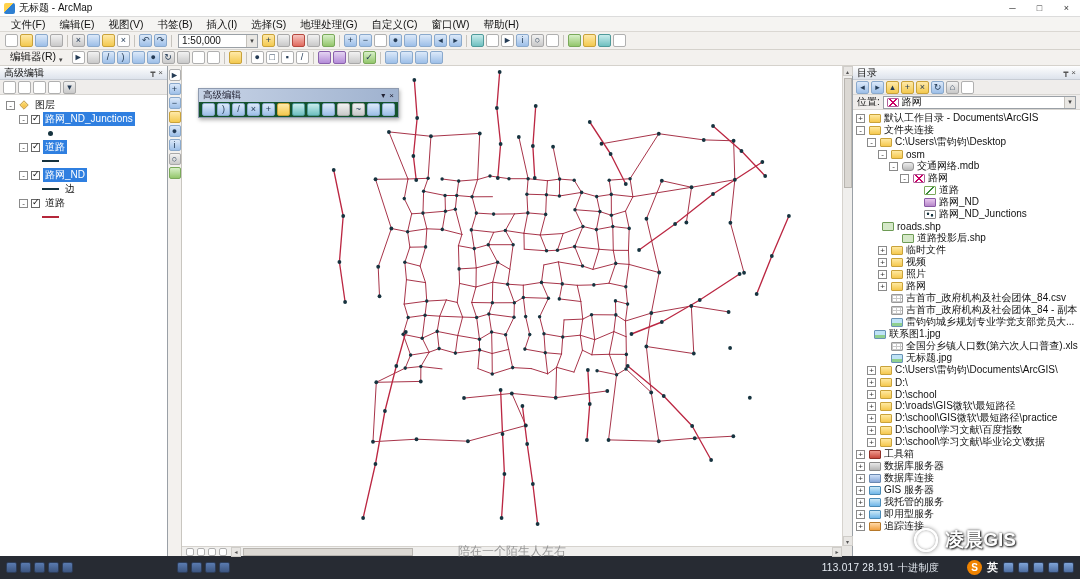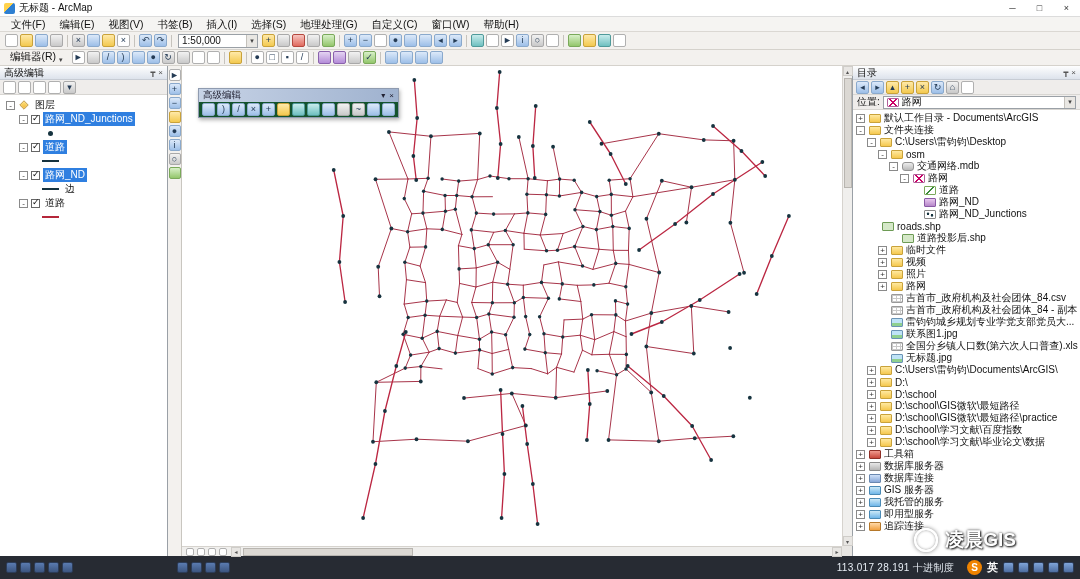--- a/index.html
+++ b/index.html
@@ -93,21 +93,21 @@
 .ci-image{background:linear-gradient(180deg,#bfe3f7 55%,#8fd08f 55%);border:1px solid #6a93b5}
 .ci-toolbox{background:linear-gradient(#f09a8e,#c8473a);border:1px solid #8f2f26}
 .ci-server{background:linear-gradient(#e8e8e8,#b5b5b5);border:1px solid #8a8a8a}
 .ci-dbconn{background:linear-gradient(#cfe0f7,#88a8d8);border:1px solid #6a88b0}
 .ci-service{background:linear-gradient(#cde9f7,#6fb6e8);border:1px solid #4a8ab5}
 .ci-trace{background:linear-gradient(#ffd9a8,#f0a040);border:1px solid #b5782a}
 
 .statusbar{height:23px;background:#272b33;display:flex;align-items:center;color:#cfd6e0;padding:0 6px}
 .sb-cluster{display:flex;gap:3px;align-items:center}
 .sb-ic{width:11px;height:11px;border-radius:2px;background:linear-gradient(#5a7bb0,#3c5580);border:1px solid #2c3c58}
-.sb-coords{margin-left:auto;margin-right:13px;font-size:10px;color:#e8eef5;letter-spacing:.3px}
+.sb-coords{margin-left:auto;margin-right:28px;font-size:10px;color:#e8eef5;letter-spacing:.3px}
 .ime{display:flex;align-items:center;gap:5px}
 .sogou{width:15px;height:15px;border-radius:50%;background:#f08300;color:#fff;font-weight:bold;font-size:10px;display:flex;align-items:center;justify-content:center}
 .lang{font-size:11px;color:#fff;font-weight:bold}
 #ime-icons{display:flex;gap:4px}
 #ime-icons .sb-ic{background:linear-gradient(#7fa4d8,#4d6da0)}
 
 .watermark{position:absolute;right:64px;bottom:26px;z-index:60;display:flex;align-items:center;gap:7px;pointer-events:none}
 .wm-logo{width:24px;height:24px;border-radius:50%;border:2.5px solid #fff;box-shadow:0 0 4px rgba(0,0,0,.5),inset 0 0 3px rgba(0,0,0,.4);position:relative}
 .wm-logo::after{content:"";position:absolute;left:4px;top:4px;width:7px;height:7px;border-radius:50%;background:#fff;box-shadow:6px 5px 0 -2px #fff}
 .wm-text{font-size:19px;font-weight:bold;color:#fff;text-shadow:0 0 3px rgba(0,0,0,.75),1px 1px 2px rgba(0,0,0,.85)}
@@ -842,20 +842,21 @@
             <span class="gicon c-teal"></span>
             <span class="gicon c-teal"></span>
             <span class="gicon c-blue"></span>
             <span class="gicon c-gray"></span>
             <span class="gicon c-gray">~</span>
             <span class="gicon c-blue"></span>
             <span class="gicon c-blue"></span>
           </div>
       </div>
     </div>
+    <div class="map-subtitle">陪在一个陌生人左右</div>
     <div class="vscroll">
       <div class="scroll-btn">▴</div>
       <div class="thumb-v"></div>
       <div class="scroll-btn" style="margin-top:auto">▾</div>
     </div>
     <div class="hscroll">
       <span class="view-toggles" id="view-toggles">
           <span class="gicon c-white"></span>
           <span class="gicon c-white"></span>
           <span class="gicon c-white"></span>
@@ -978,21 +979,21 @@
         <div class="cat-row" style="padding-left: 25px;">
           <span class="exp-spacer"></span>
           <span class="cicon ci-table"></span>
           <span class="cat-label">吉首市_政府机构及社会团体_84 - 副本</span>
         </div>
         <div class="cat-row" style="padding-left: 25px;">
           <span class="exp-spacer"></span>
           <span class="cicon ci-image"></span>
           <span class="cat-label">雷钧钧城乡规划专业学党支部党员大...</span>
         </div>
-        <div class="cat-row" style="padding-left: 25px; align-items: center;">
+        <div class="cat-row" style="padding-left: 8px; align-items: center;">
           <span class="exp-spacer"></span>
           <span class="cicon ci-image"></span>
           <span class="cat-label">联系图1.jpg</span>
         </div>
         <div class="cat-row" style="padding-left: 25px;">
           <span class="exp-spacer"></span>
           <span class="cicon ci-table"></span>
           <span class="cat-label">全国分乡镇人口数(第六次人口普查).xls</span>
         </div>
         <div class="cat-row" style="padding-left: 25px;">
@@ -1011,21 +1012,21 @@
           <span class="cat-label">D:\</span>
         </div>
         <div class="cat-row" style="padding-left: 14px;">
           <span class="expander">+</span>
           <span class="cicon ci-folder"></span>
           <span class="cat-label">D:\school</span>
         </div>
         <div class="cat-row" style="padding-left: 14px;">
           <span class="expander">+</span>
           <span class="cicon ci-folder"></span>
-          <span class="cat-label">D:\school\GIS微软\最短路径</span>
+          <span class="cat-label">D:\roads\GIS微软\最短路径</span>
         </div>
         <div class="cat-row" style="padding-left: 14px;">
           <span class="expander">+</span>
           <span class="cicon ci-folder"></span>
           <span class="cat-label">D:\school\GIS微软\最短路径\practice</span>
         </div>
         <div class="cat-row" style="padding-left: 14px;">
           <span class="expander">+</span>
           <span class="cicon ci-folder"></span>
           <span class="cat-label">D:\school\学习文献\百度指数</span>

